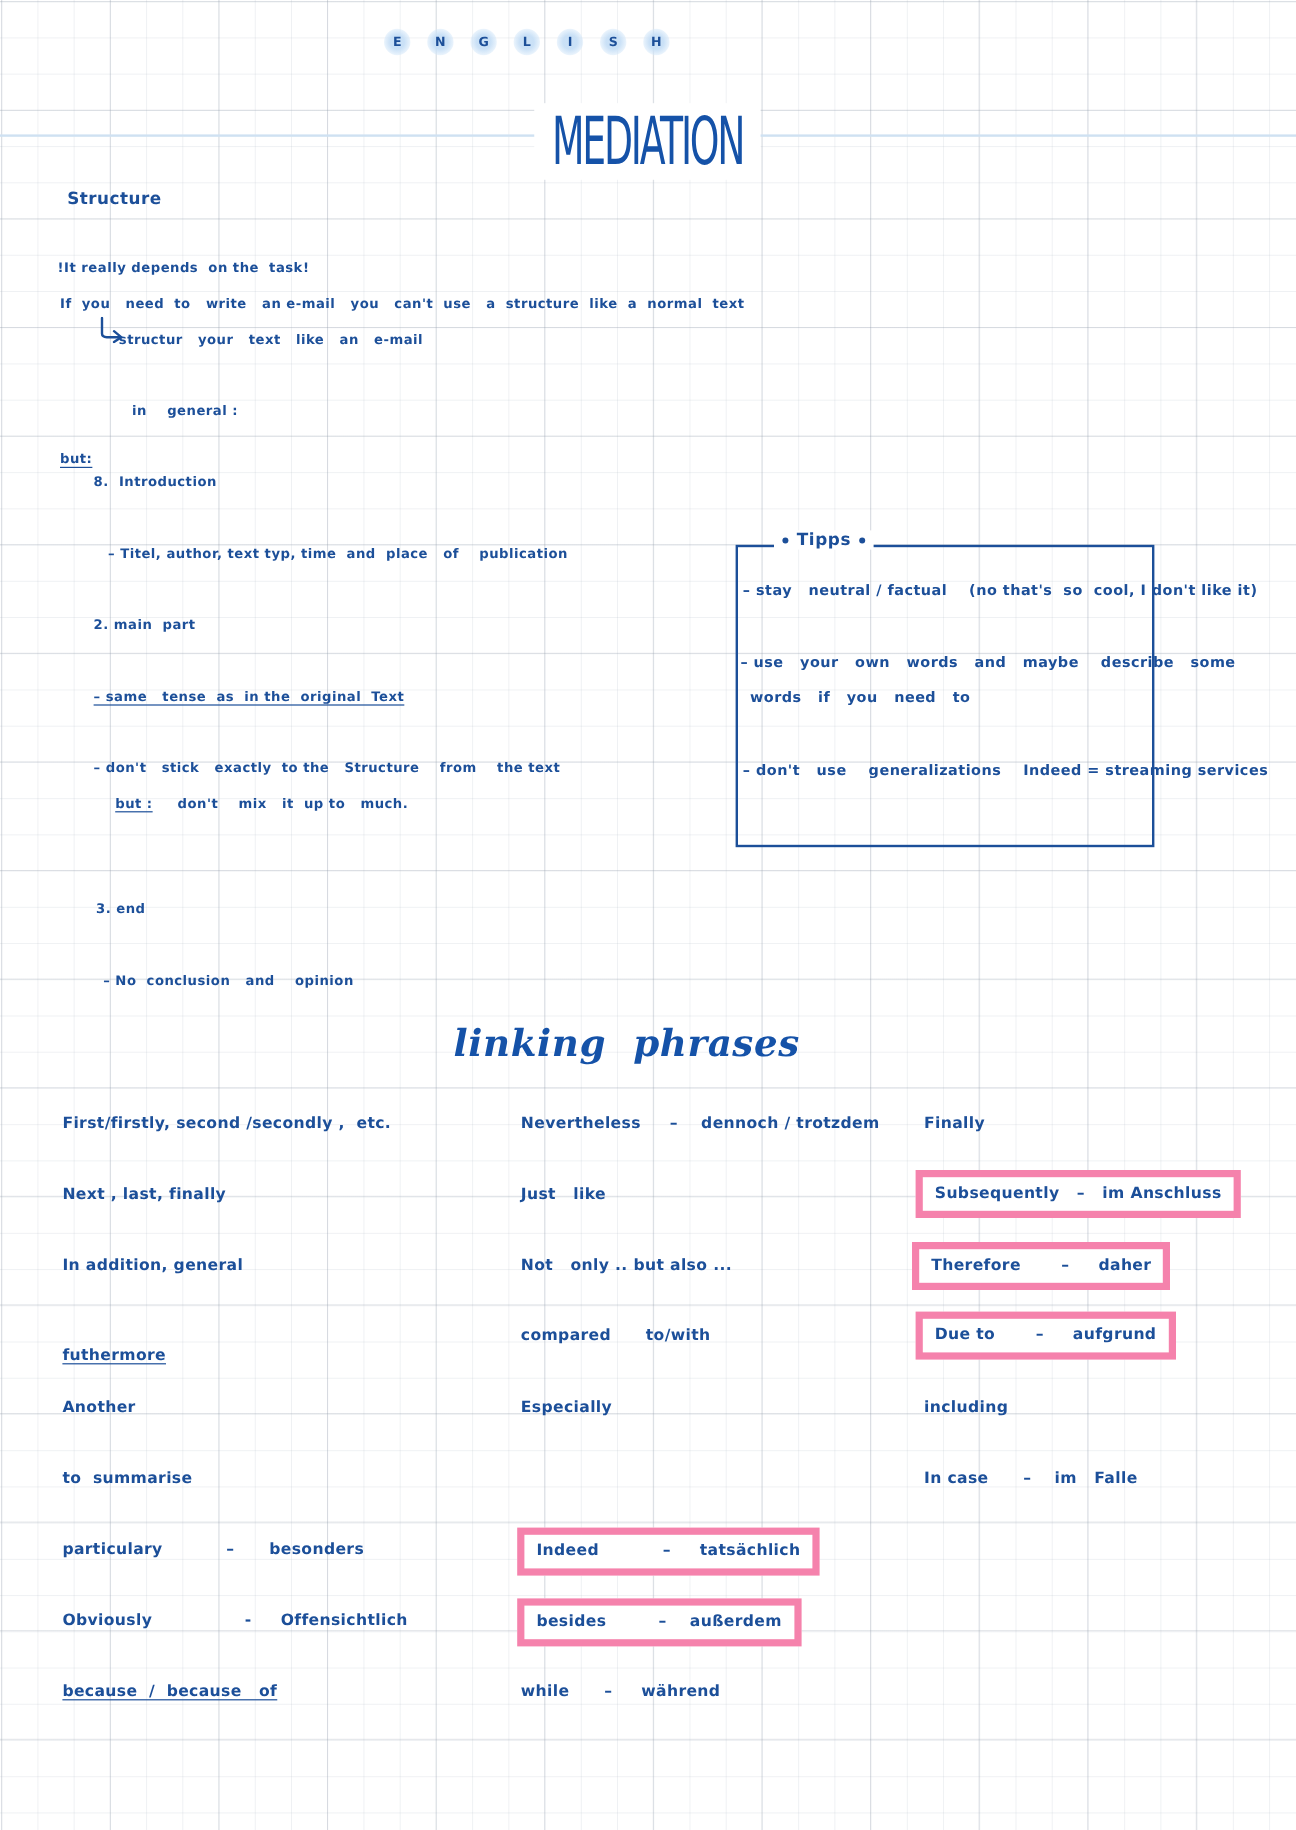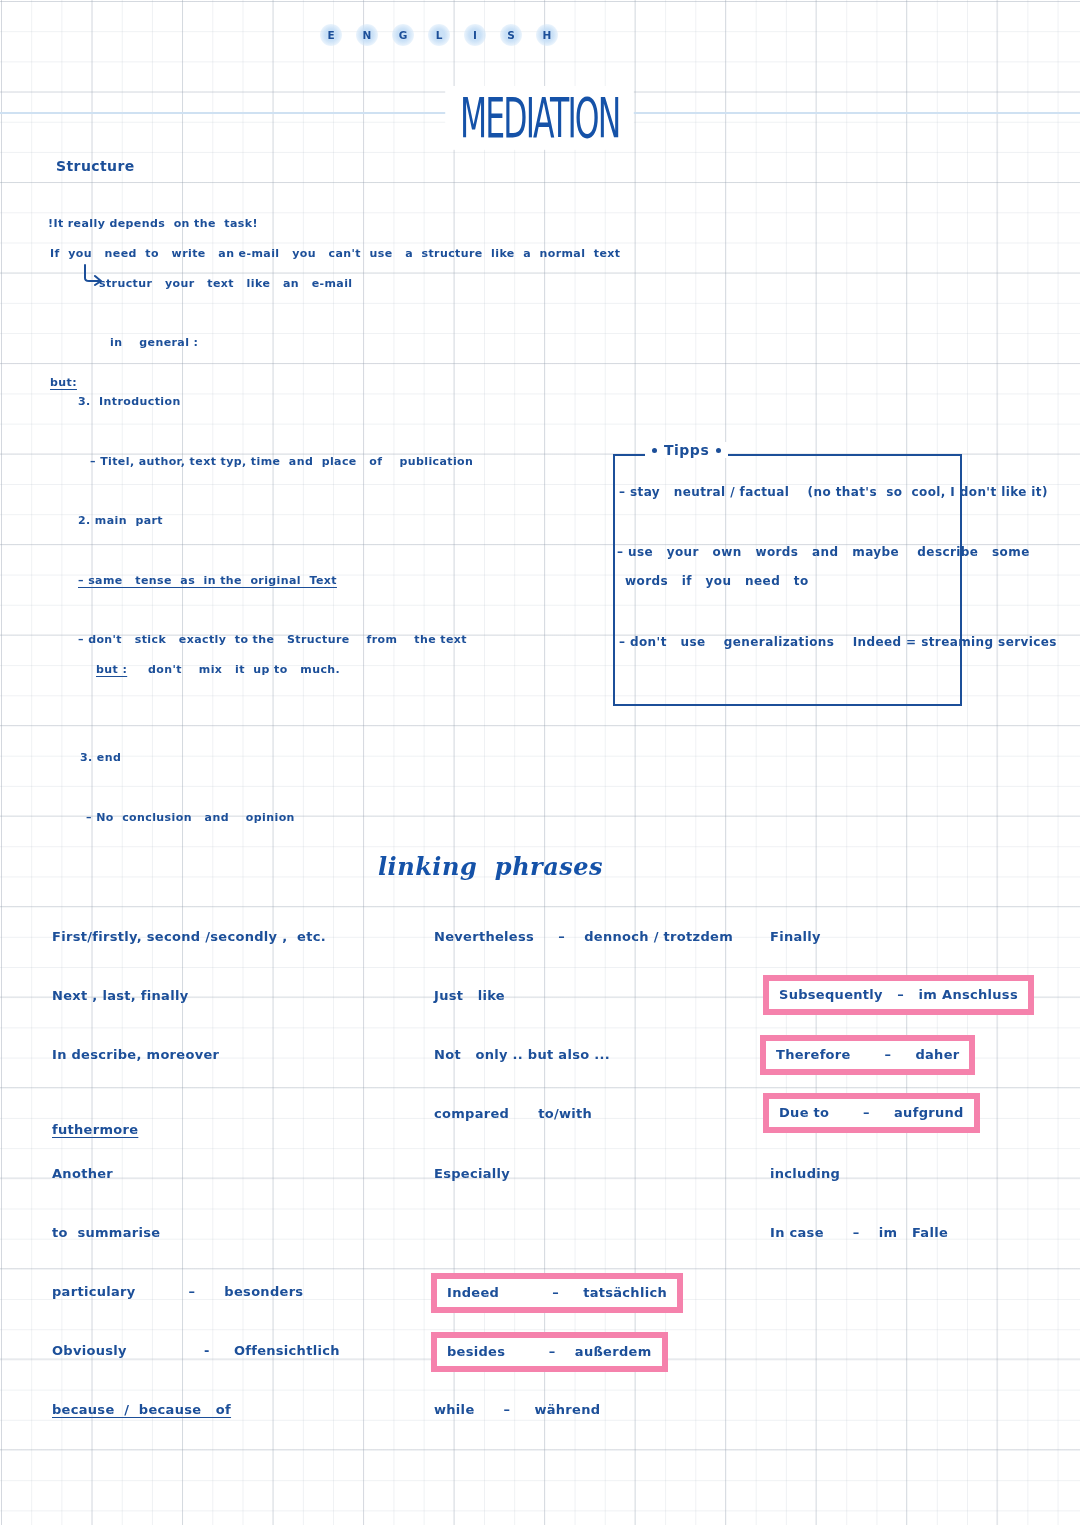--- a/index.html
+++ b/index.html
@@ -132,21 +132,21 @@
 
   
   #linking-heading {
     position: absolute;
     left: 378px;
     top: 852px;
     color: #1552a8;
     font-family: "DejaVu Serif", serif;
     font-style: italic;
     font-weight: 700;
-    font-size: 24px;
+    font-size: 31px;
     letter-spacing: 0.5px;
     white-space: pre;
   }
 
   
   .phrase {
     position: absolute;
     color: #1c4f99;
     font-family: "DejaVu Sans", sans-serif;
     font-weight: 600;
@@ -204,21 +204,21 @@
   <svg id="struct-arrow" viewBox="0 0 22 22">
     <path d="M3 1 L3 14 Q3 17 7 17 L18 17" stroke="#1c4f99" stroke-width="2" fill="none" stroke-linecap="round"></path>
     <path d="M13 12 L19 17 L13 21" stroke="#1c4f99" stroke-width="2" fill="none" stroke-linecap="round" stroke-linejoin="round"></path>
   </svg>
 
   <div class="note" style="left:99px; top:277px;">structur   your   text   like   an   e-mail</div>
 
   <div class="note u" style="left:50px; top:356px;margin-top:20px;">but:</div>
   <div class="note" style="left:110px; top:336px;">in    general :</div>
 
-  <div class="note" style="left:78px; top:395px;">3.  Introduction</div>
+  <div class="note" style="left:78px; top:395px;">8.  Introduction</div>
   <div class="note" style="left:90px; top:455px;">– Titel, author, text typ, time  and  place   of    publication</div>
 
   <div class="note" style="left:78px; top:514px;">2. main  part</div>
   <div class="note under" style="left:78px; top:574px; text-decoration:underline; text-underline-offset:3px;">– same   tense  as  in the  original  Text</div>
   <div class="note" style="left:78px; top:633px;">– don't   stick   exactly  to the   Structure    from    the text</div>
   <div class="note u" style="left:96px; top:663px;">but :</div>
   <div class="note" style="left:148px; top:663px;">don't    mix   it  up to   much.</div>
 
   <div class="note" style="left:80px; top:751px;">3. end</div>
   <div class="note" style="left:86px; top:811px;">– No  conclusion   and    opinion</div>
@@ -231,21 +231,21 @@
   </div>
   <div class="note sm" style="left:619px; top:485px;">– stay   neutral / factual    (no that's  so  cool, I don't like it)</div>
   <div class="note sm" style="left:617px; top:545px;">– use   your   own   words   and   maybe    describe   some</div>
   <div class="note sm" style="left:625px; top:574px;">words   if   you   need   to</div>
   <div class="note sm" style="left:619px; top:635px;">– don't   use    generalizations    Indeed = streaming services</div>
 
   <div id="linking-heading">linking  phrases</div>
 
   <div class="phrase" style="left:52px; top:930px;">First/firstly, second /secondly ,  etc.</div>
   <div class="phrase" style="left:52px; top:989px;">Next , last, finally</div>
-  <div class="phrase" style="left:52px; top:1048px;">In describe, moreover</div>
+  <div class="phrase" style="left:52px; top:1048px;">In addition, general</div>
   <div class="phrase under" style="left:52px; top:1107px;margin-top:16px;">futhermore</div>
   <div class="phrase" style="left:52px; top:1167px;">Another</div>
   <div class="phrase" style="left:52px; top:1226px;">to  summarise</div>
   <div class="phrase" style="left:52px; top:1285px;">particulary           –      besonders</div>
   <div class="phrase" style="left:52px; top:1344px;">Obviously                -     Offensichtlich</div>
   <div class="phrase under" style="left:52px; top:1403px;">because  /  because   of</div>
 
   <div class="phrase" style="left:434px; top:930px;">Nevertheless     –    dennoch / trotzdem</div>
   <div class="phrase" style="left:434px; top:989px;">Just   like</div>
   <div class="phrase" style="left:434px; top:1048px;">Not   only .. but also ...</div>

